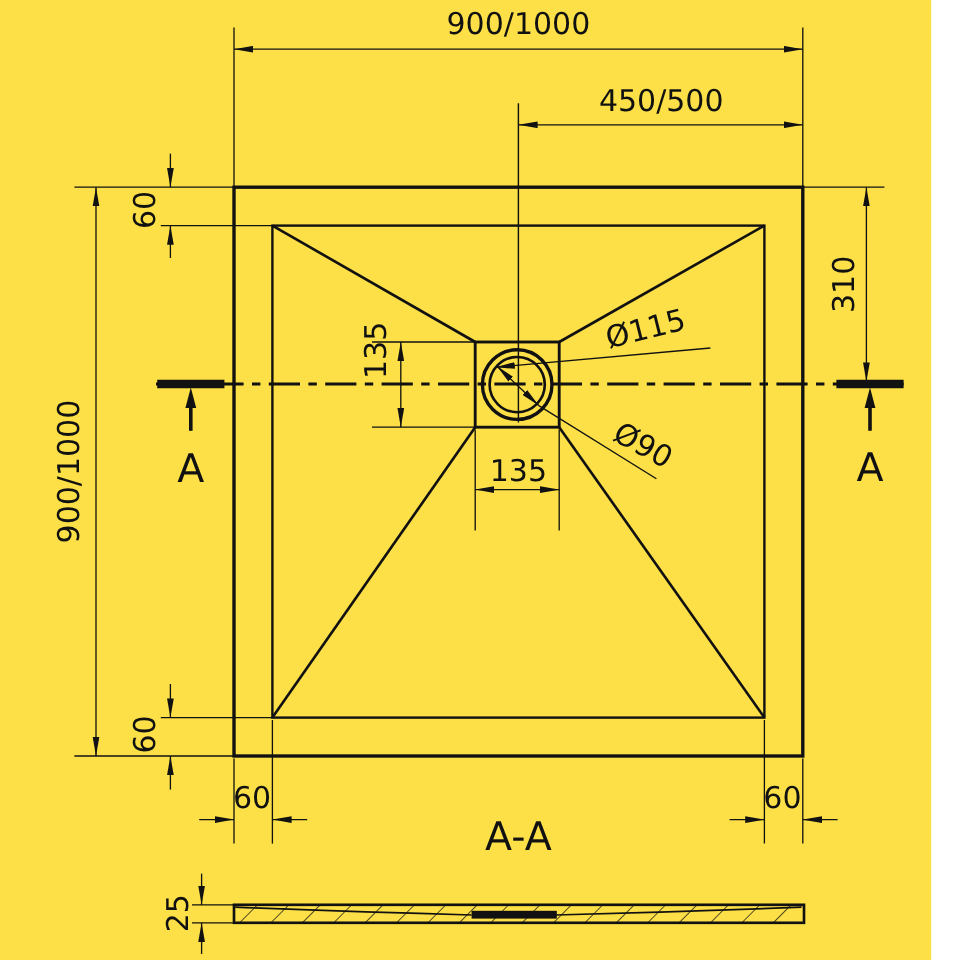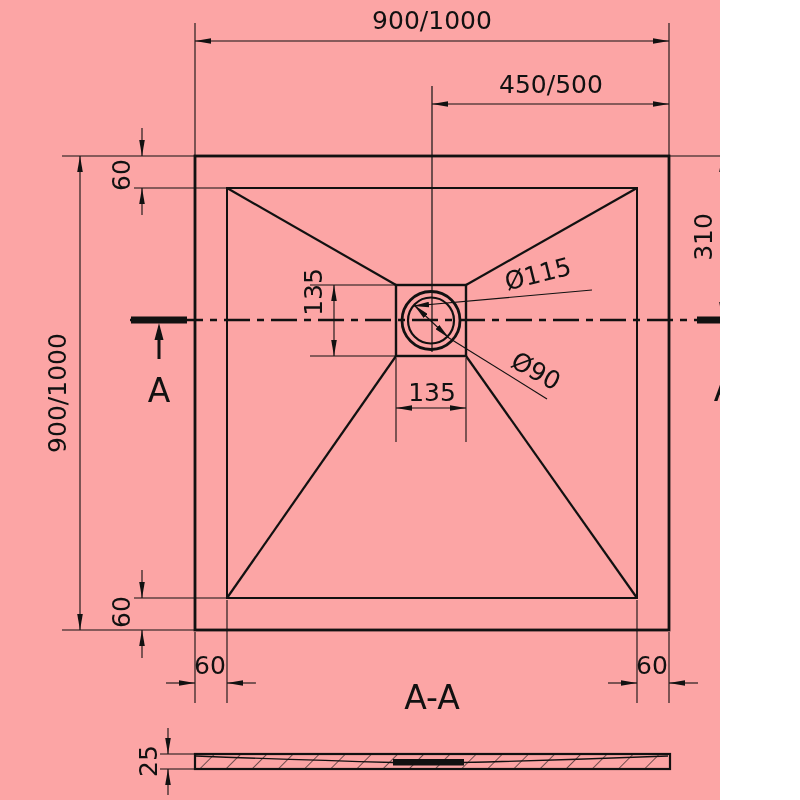--- a/index.html
+++ b/index.html
@@ -1,16 +1,16 @@
 <!DOCTYPE html>
 <html><head>
 <meta charset="utf-8">
 <style>
   html,body{margin:0;padding:0;background:#fff;}
-  .canvas{width:720px;height:800px;position:relative;background:#fca5a5;overflow:hidden;}
+  .canvas{width:776px;height:800px;position:relative;background:#fde047;overflow:hidden;}
   svg{display:block;}
   text{font-family:"DejaVu Sans","Liberation Sans",sans-serif;fill:#111;}
   .dim-text{font-size:25px;}
   .big-text{font-size:33px;font-weight:500;}
 </style>
 </head>
 <body>
 
 <div class="canvas">
 <svg width="800" height="800" viewBox="0 0 800 800">

